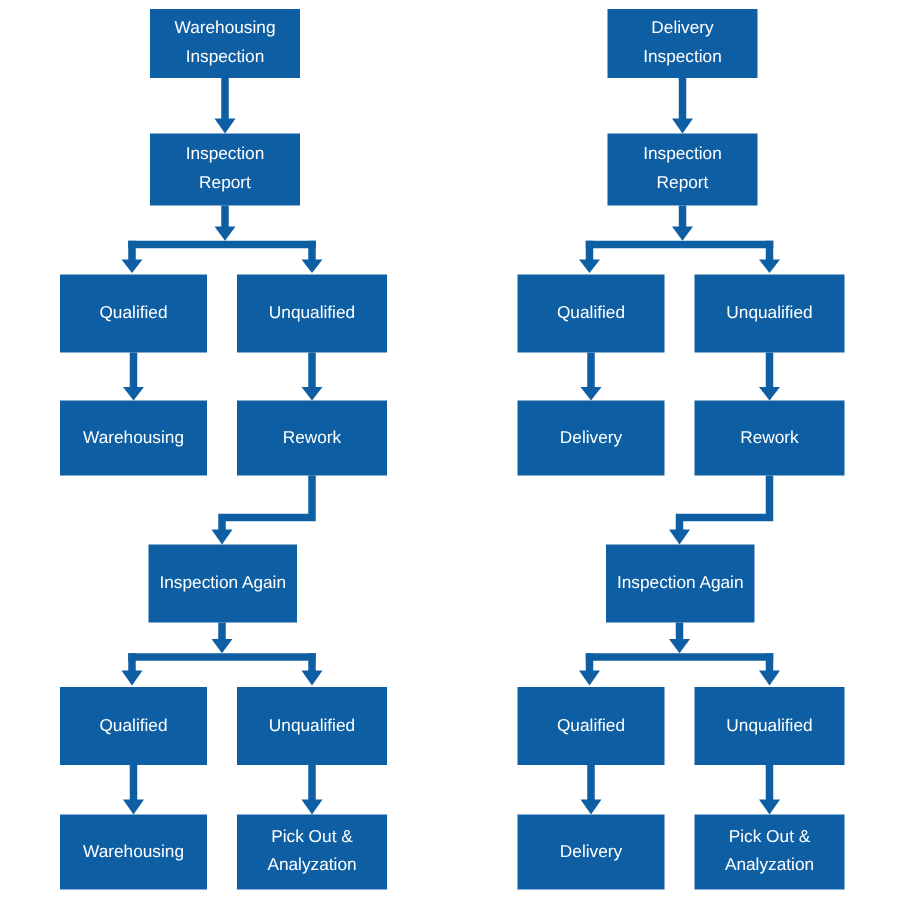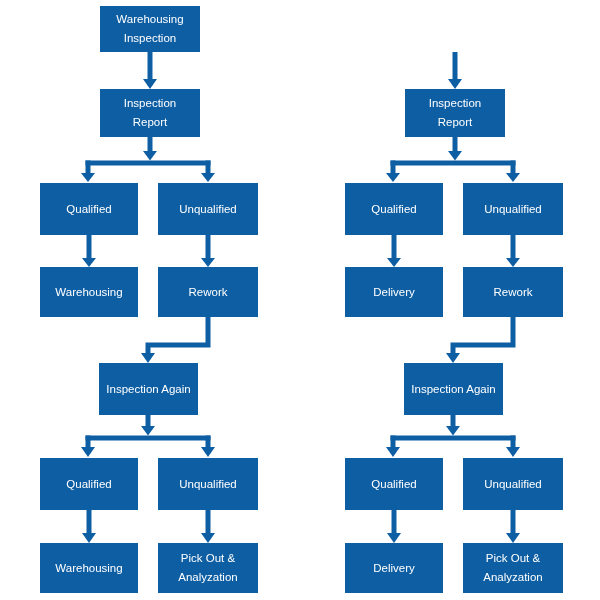--- a/index.html
+++ b/index.html
@@ -134,20 +134,21 @@
       <g>
         <line x1="89" y1="510" x2="89" y2="534"></line>
           <polygon points="82,533 96,533 89,543"></polygon>
       </g>
       <g>
         <line x1="208" y1="510" x2="208" y2="534"></line>
           <polygon points="201,533 215,533 208,543"></polygon>
       </g>
     </svg>
 
+    <div class="node" style="left:100px;top:6px;width:100px;height:46px">Delivery Inspection</div>
     <div class="node" style="left:100px;top:89px;width:100px;height:48px">Inspection Report</div>
     <div class="node" style="left:40px;top:183px;width:98px;height:52px">Qualified</div>
     <div class="node" style="left:158px;top:183px;width:100px;height:52px">Unqualified</div>
     <div class="node" style="left:40px;top:267px;width:98px;height:50px">Delivery</div>
     <div class="node" style="left:158px;top:267px;width:100px;height:50px">Rework</div>
     <div class="node" style="left:99px;top:363px;width:99px;height:52px">Inspection Again</div>
     <div class="node" style="left:40px;top:458px;width:98px;height:52px">Qualified</div>
     <div class="node" style="left:158px;top:458px;width:100px;height:52px">Unqualified</div>
     <div class="node" style="left:40px;top:543px;width:98px;height:50px">Delivery</div>
     <div class="node" style="left:158px;top:543px;width:100px;height:50px">Pick Out &amp; Analyzation</div>

